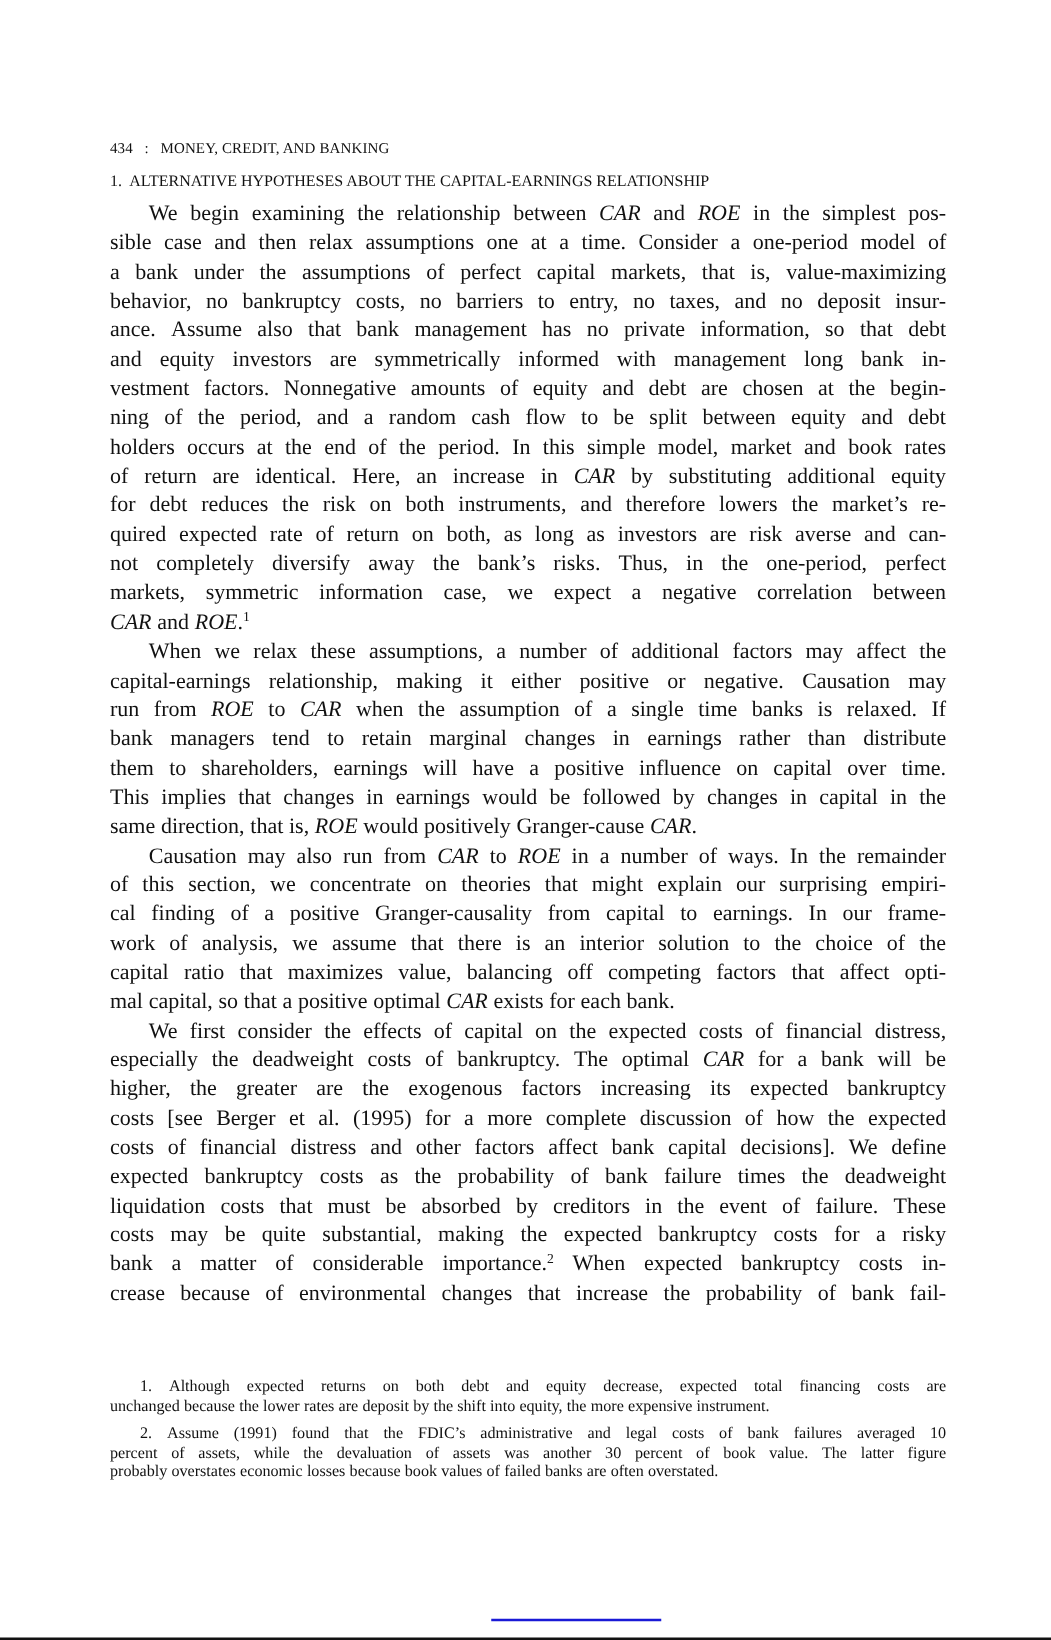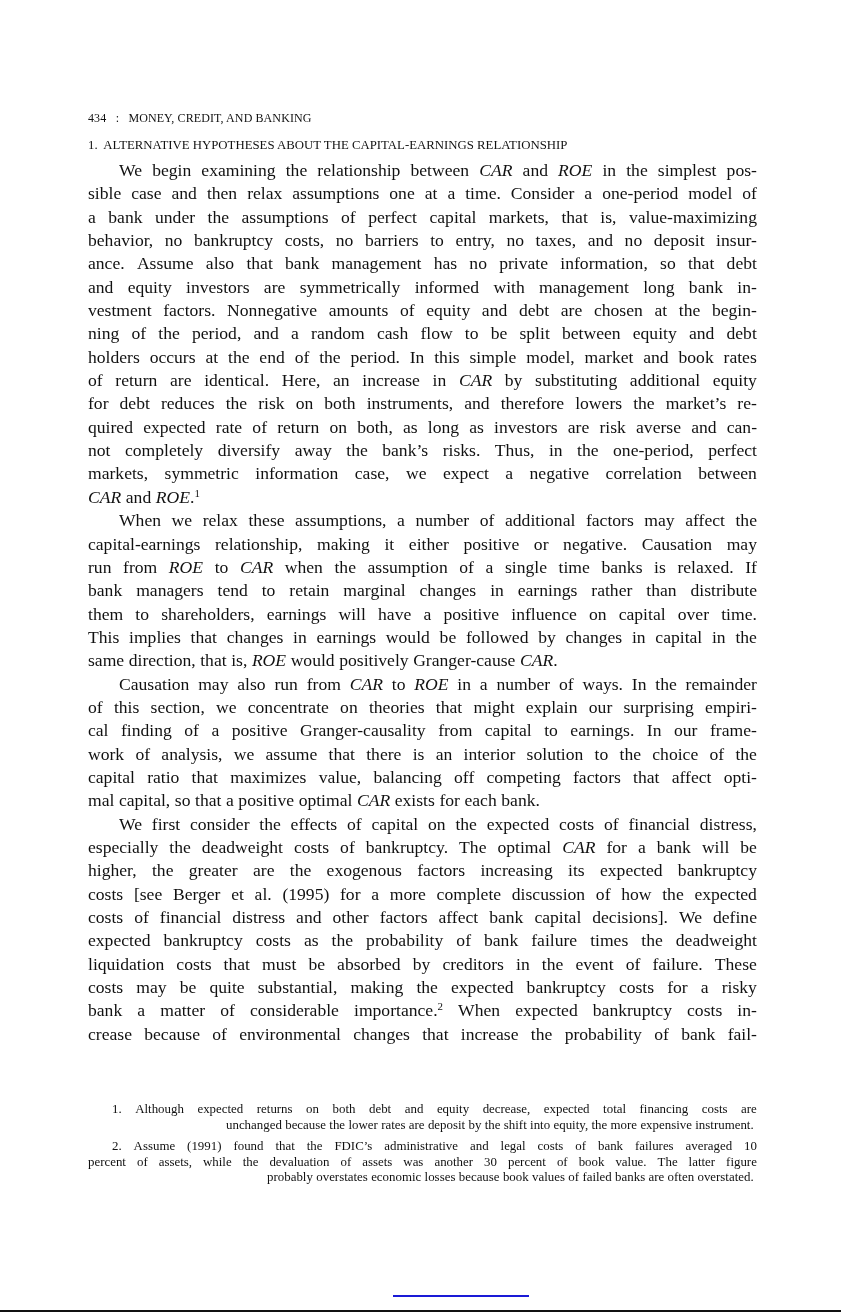--- a/index.html
+++ b/index.html
@@ -12,21 +12,21 @@
   .line.last { text-align-last: left; }
   .line.indent { padding-left: 31px; }
   .line { display: flex; justify-content: space-between; }
   .line.last { justify-content: flex-start; }
   .line .w { white-space: pre; }
   .line.last .w { margin-right: 0.26em; }
   i { font-style: italic; }
   sup { font-size: 0.62em; vertical-align: 0.55em; line-height: 0; }
   .footnotes { position: absolute; left: 88px; top: 1102px; width: 669px; font-size: 12.9px; }
   .fline { height: 15.6px; line-height: 15.6px; display: flex; justify-content: space-between; white-space: nowrap; }
-  .fline.last { justify-content: flex-end; }
+  .fline.last { justify-content: flex-start; }
   .fline.last .w { margin-right: 0.26em; }
   .fline.indent { padding-left: 24px; }
   .fgap { height: 6px; }
   .blue-rule { position: absolute; left: 393px; top: 1295px; width: 136px; height: 2px; background: #1a1ad6; }
   .bottom-bar { position: absolute; left: 0; top: 1310px; width: 841px; height: 2px; background: #111; }
 </style>
 </head>
 <body>
 
 <div class="running-head"><span>434</span>   <span>:</span>   <span>MONEY, CREDIT, AND BANKING</span></div>

